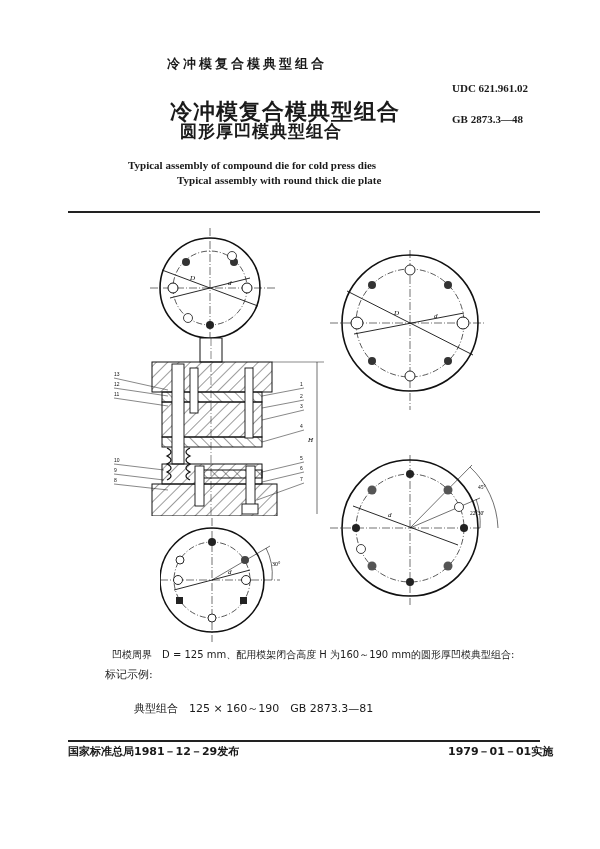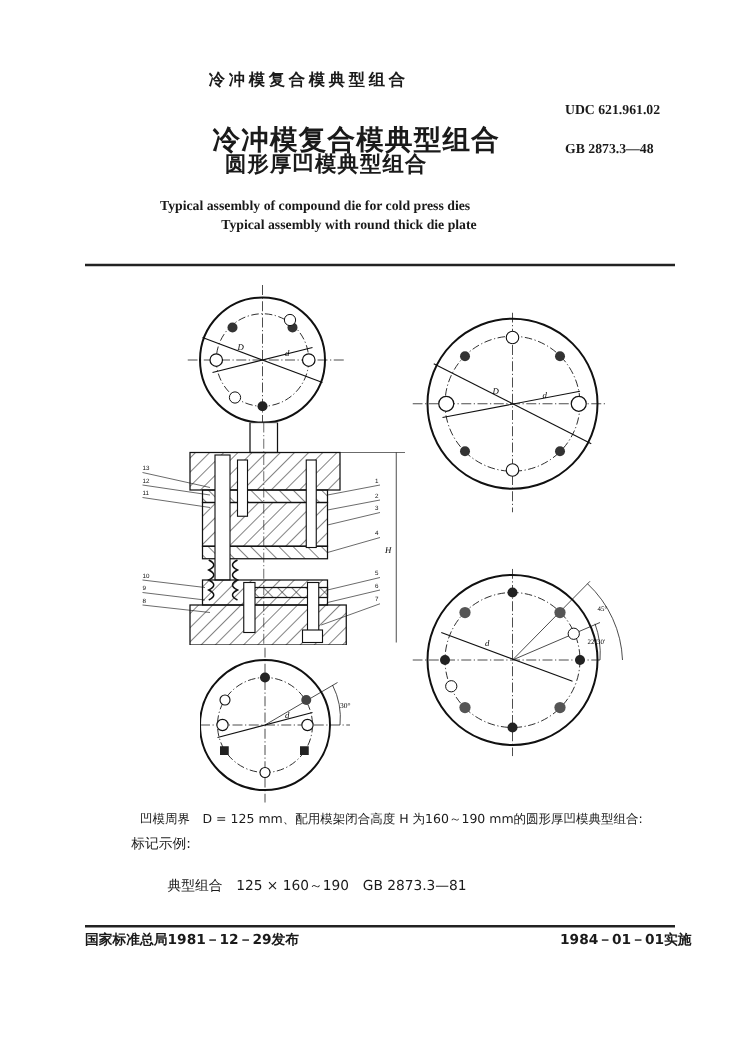--- a/index.html
+++ b/index.html
@@ -184,13 +184,13 @@
   <circle cx="129" cy="52" r="4.5" fill="#fff" stroke="#111" stroke-width="0.8"></circle>
   <circle cx="31" cy="94" r="4.5" fill="#fff" stroke="#111" stroke-width="0.8"></circle>
 </svg>
 
 <div class="abs ex-label">标记示例:</div>
 <div class="abs ex-line1">凹模周界　D = 125 mm、配用模架闭合高度 H 为160～190 mm的圆形厚凹模典型组合:</div>
 <div class="abs ex-line2">典型组合　125 × 160～190　GB 2873.3—81</div>
 
 <div class="abs rule" style="top:740px;"></div>
 <div class="abs foot-left">国家标准总局1981－12－29发布</div>
-<div class="abs foot-right">1984－01－01实施</div>
+<div class="abs foot-right">1979－01－01实施</div>
 
 </body></html>

